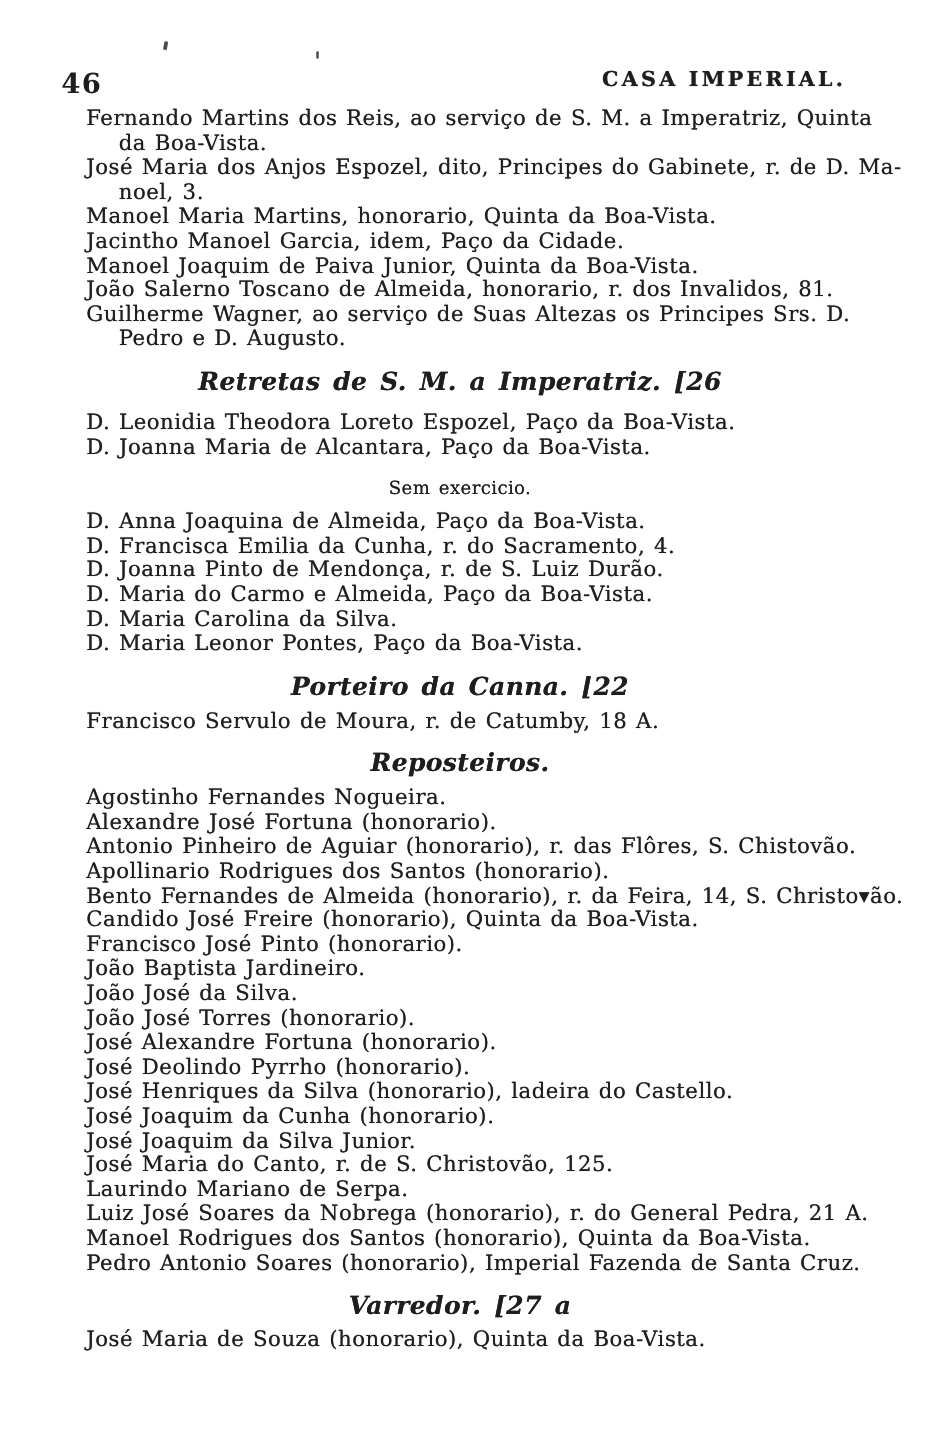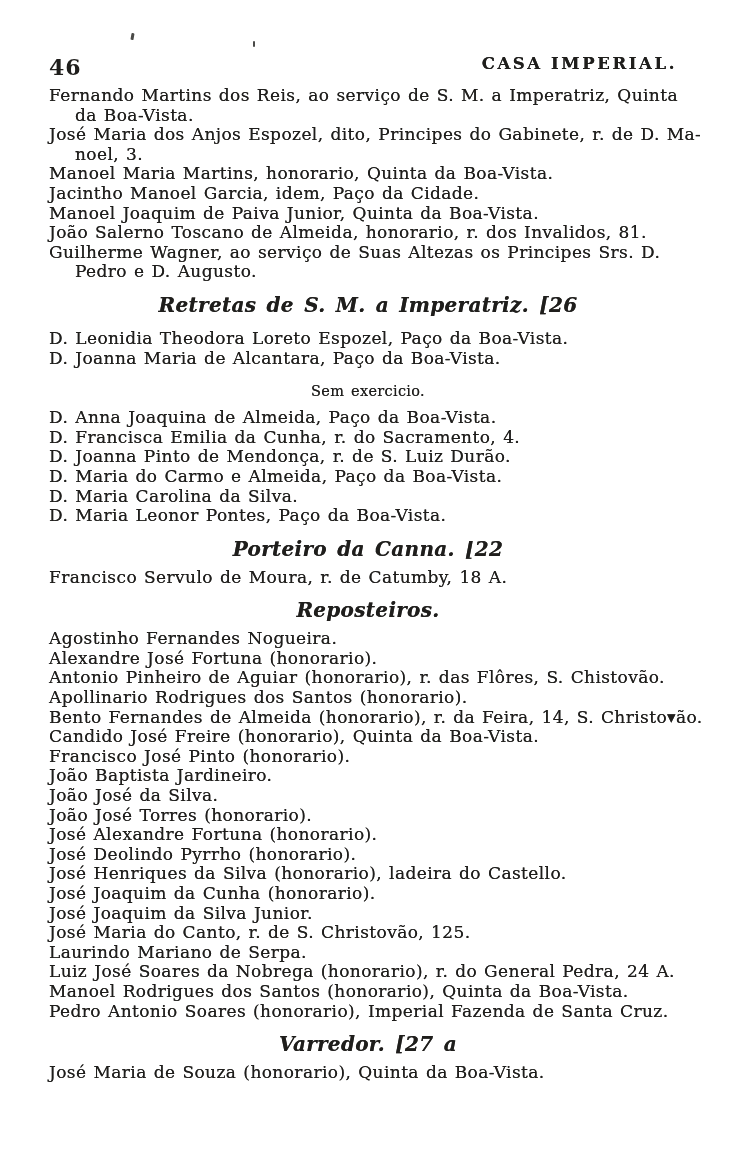--- a/index.html
+++ b/index.html
@@ -46,20 +46,21 @@
   }
   
   .text-body { position: relative; }
   .line {
     white-space: nowrap;
     font-size: 17px;
     line-height: 19.6px;
     letter-spacing: 0.4px;
     word-spacing: 1.2px;
     text-shadow: 0 0 0.55px rgba(25,24,22,.8);
+    margin-left: 20px;
   }
   .line.indent { padding-left: 26px; }
   .section-heading {
     margin: 13px 0 9px;
     text-align: center;
     font-style: italic;
     font-weight: bold;
     font-size: 20px;
     line-height: 20px;
     letter-spacing: 0.3px;
@@ -140,21 +141,21 @@
         <div class="line">João Baptista Jardineiro.</div>
         <div class="line">João José da Silva.</div>
         <div class="line">João José Torres (honorario).</div>
         <div class="line">José Alexandre Fortuna (honorario).</div>
         <div class="line">José Deolindo Pyrrho (honorario).</div>
         <div class="line">José Henriques da Silva (honorario), ladeira do Castello.</div>
         <div class="line">José Joaquim da Cunha (honorario).</div>
         <div class="line">José Joaquim da Silva Junior.</div>
         <div class="line">José Maria do Canto, r. de S. Christovão, 125.</div>
         <div class="line">Laurindo Mariano de Serpa.</div>
-        <div class="line">Luiz José Soares da Nobrega (honorario), r. do General Pedra, 24 A.</div>
+        <div class="line">Luiz José Soares da Nobrega (honorario), r. do General Pedra, 21 A.</div>
         <div class="line">Manoel Rodrigues dos Santos (honorario), Quinta da Boa-Vista.</div>
         <div class="line">Pedro Antonio Soares (honorario), Imperial Fazenda de Santa Cruz.</div>
       </div>
       <p class="section-heading ">Varredor. [27 a</p>
       <div>
         <div class="line">José Maria de Souza (honorario), Quinta da Boa-Vista.</div>
       </div>
     </main>
 </div>
 

